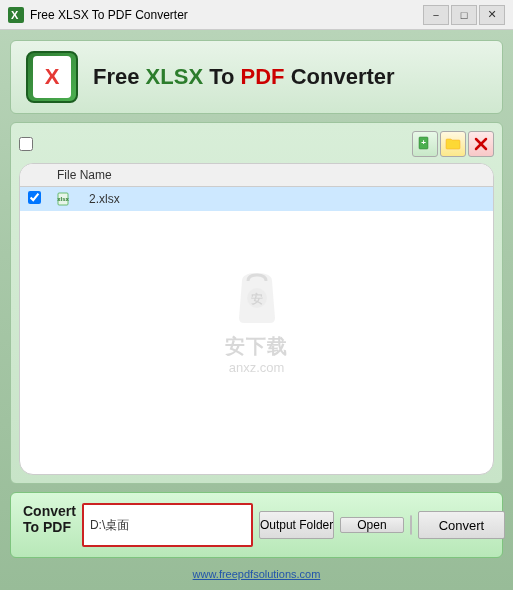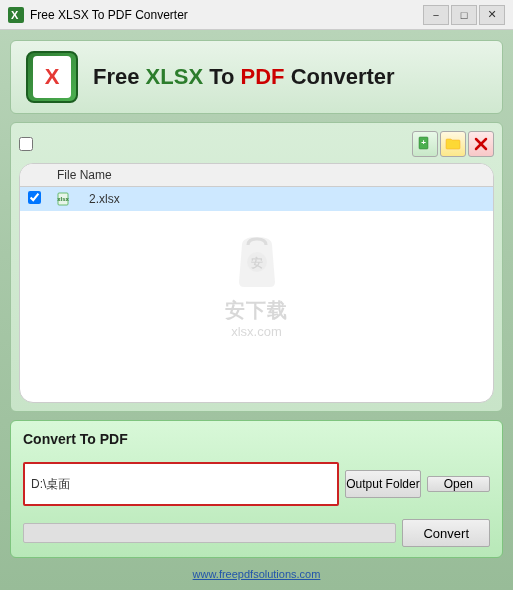--- a/index.html
+++ b/index.html
@@ -216,22 +216,22 @@
       color: #666;
     }
 
     
     .convert-section {
       background: linear-gradient(180deg, #d8f8d8 0%, #b8e8b8 100%);
       border-radius: 6px;
       padding: 10px 12px;
       border: 1px solid #7ec47e;
       display: flex;
-      flex-direction: column;
-      gap: 13px;
+      flex-direction: row;
+      gap: 6px;
     }
     .convert-title {
       font-size: 14px;
       font-weight: bold;
       color: #1a1a1a;
       margin-bottom: 2px;
     }
     .output-row {
       display: flex;
       align-items: center;
@@ -379,21 +379,21 @@
       </table>
 
       <div class="watermark">
         <svg class="watermark-bag" viewBox="0 0 70 70">
           <path d="M20 18 Q20 10 35 10 Q50 10 50 18 L53 55 Q53 60 48 60 L22 60 Q17 60 17 55 Z" fill="#999" opacity="0.5"></path>
           <path d="M26 18 Q26 12 35 12 Q44 12 44 18" fill="none" stroke="#777" stroke-width="3"></path>
           <circle cx="35" cy="35" r="10" fill="#aaa" opacity="0.6"></circle>
           <text x="35" y="40" text-anchor="middle" font-size="12" font-weight="bold" fill="#555">安</text>
         </svg>
         <div class="watermark-text">安下载</div>
-        <div class="watermark-url">xlsx.com</div>
+        <div class="watermark-url">anxz.com</div>
       </div>
     </div>
   </div>
 
   <div class="convert-section">
     <div class="convert-title">Convert To PDF</div>
     <div class="output-row">
       <input type="text" class="output-path-input" value="D:\桌面" style="">
       <button class="output-folder-btn">Output Folder</button>
       <button class="open-btn">Open</button>

